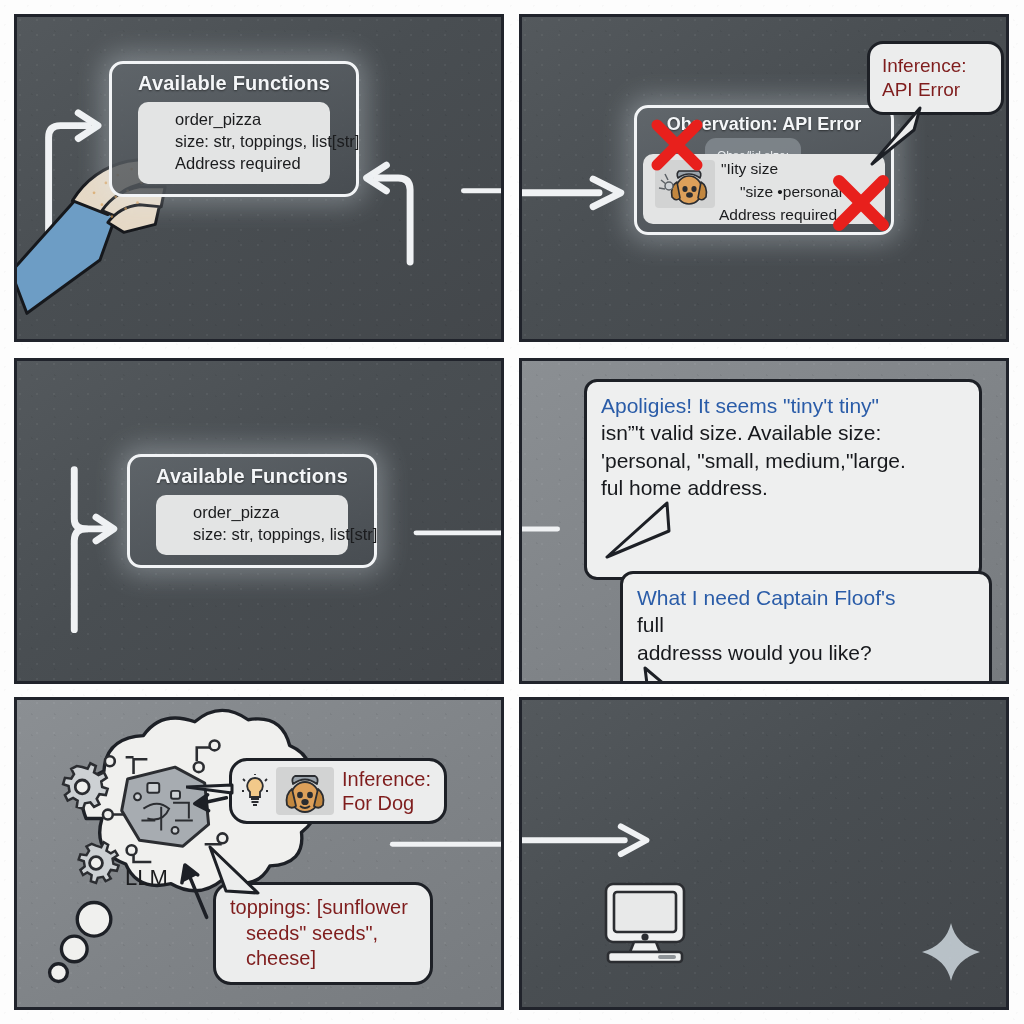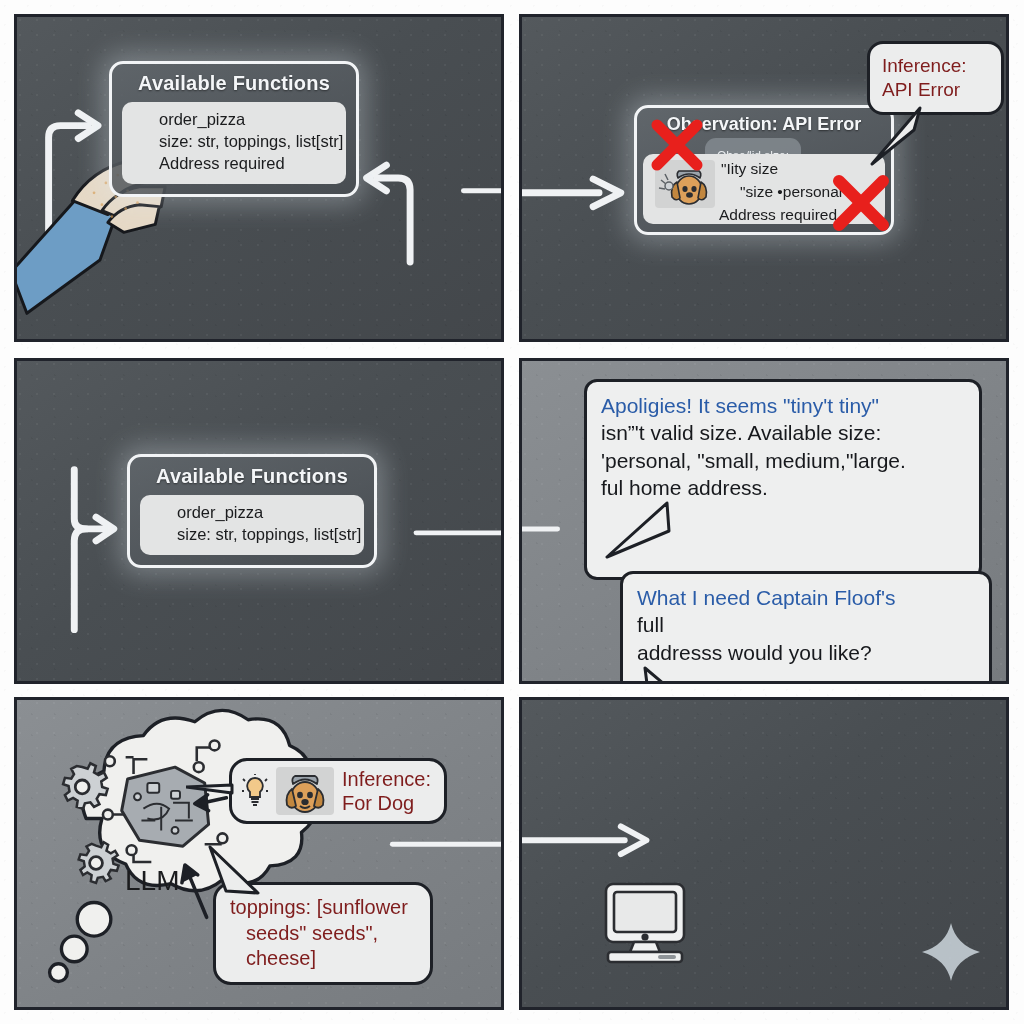--- a/index.html
+++ b/index.html
@@ -45,21 +45,21 @@
 
   .layer { position:absolute; inset:0; z-index:3; }
 
   
   .func-card {
     position:absolute;
     border:3px solid #f2f4f6;
     border-radius:14px;
     background: linear-gradient(160deg, rgba(97,103,108,.85), rgba(72,77,82,.85));
     box-shadow: 0 0 26px 8px rgba(226,234,242,.30);
-    padding:8px 10px 10px;
+    padding:8px 26px 10px;
     z-index:4;
   }
   .func-title {
     color:#f4f6f8; font-size:20px; font-weight:bold;
     text-align:center; letter-spacing:.2px; margin-bottom:7px;
     text-shadow: 0 1px 2px rgba(0,0,0,.45);
   }
   .func-body {
     background:#e3e4e4; border-radius:10px;
     padding:7px 10px 9px; color:#1b1c1e;
@@ -112,21 +112,21 @@
     position:absolute; background:#eeefef;
     border:3px solid #1d2026; border-radius:13px;
     padding:10px 14px; z-index:5;
     font-size:21px; line-height:1.30; color:#17191d;
   }
   .chat .hl { color:#2a5ca8; }
 
   
   .cloud-label{
     position:absolute; left:108px; top:165px;
-    font-size:28px; color:#1b1c1e; z-index:5;
+    font-size:22px; color:#1b1c1e; z-index:5;
   }
 
   .arrow-svg { position:absolute; inset:0; pointer-events:none; z-index:2; }
 </style>
 </head>
 <body>
 
 <div id="sheet">
 
   <div class="panel dark" id="p1">

